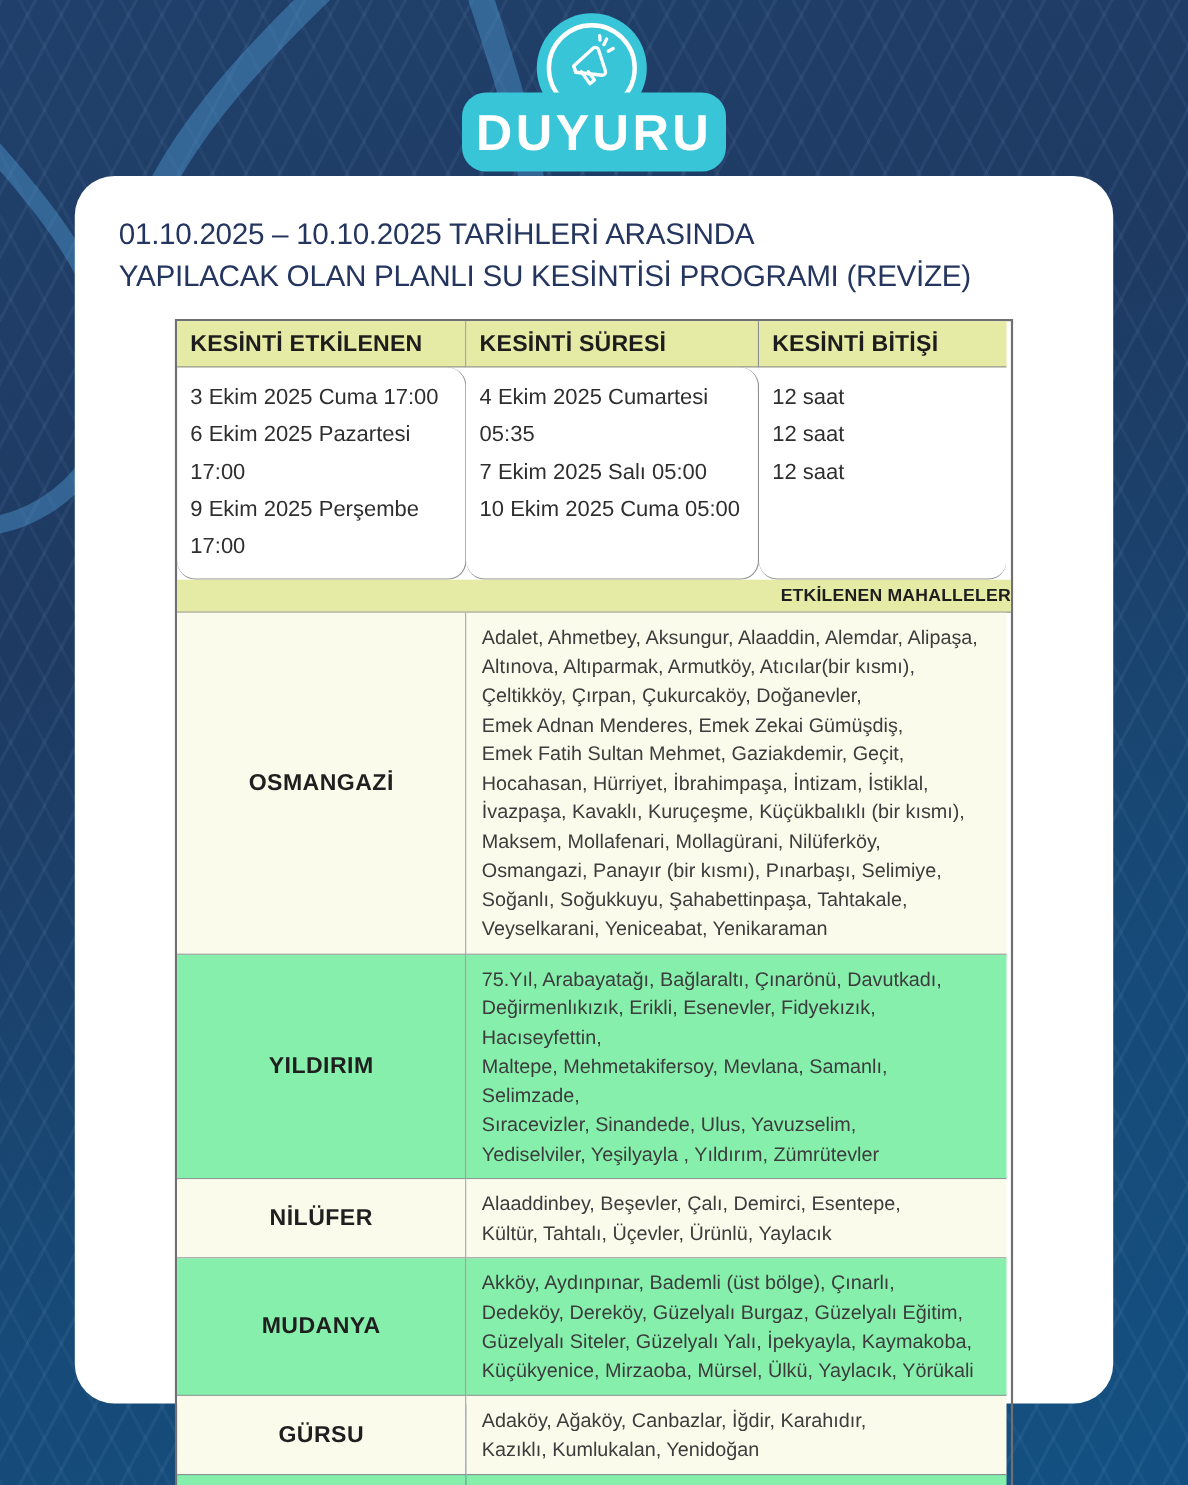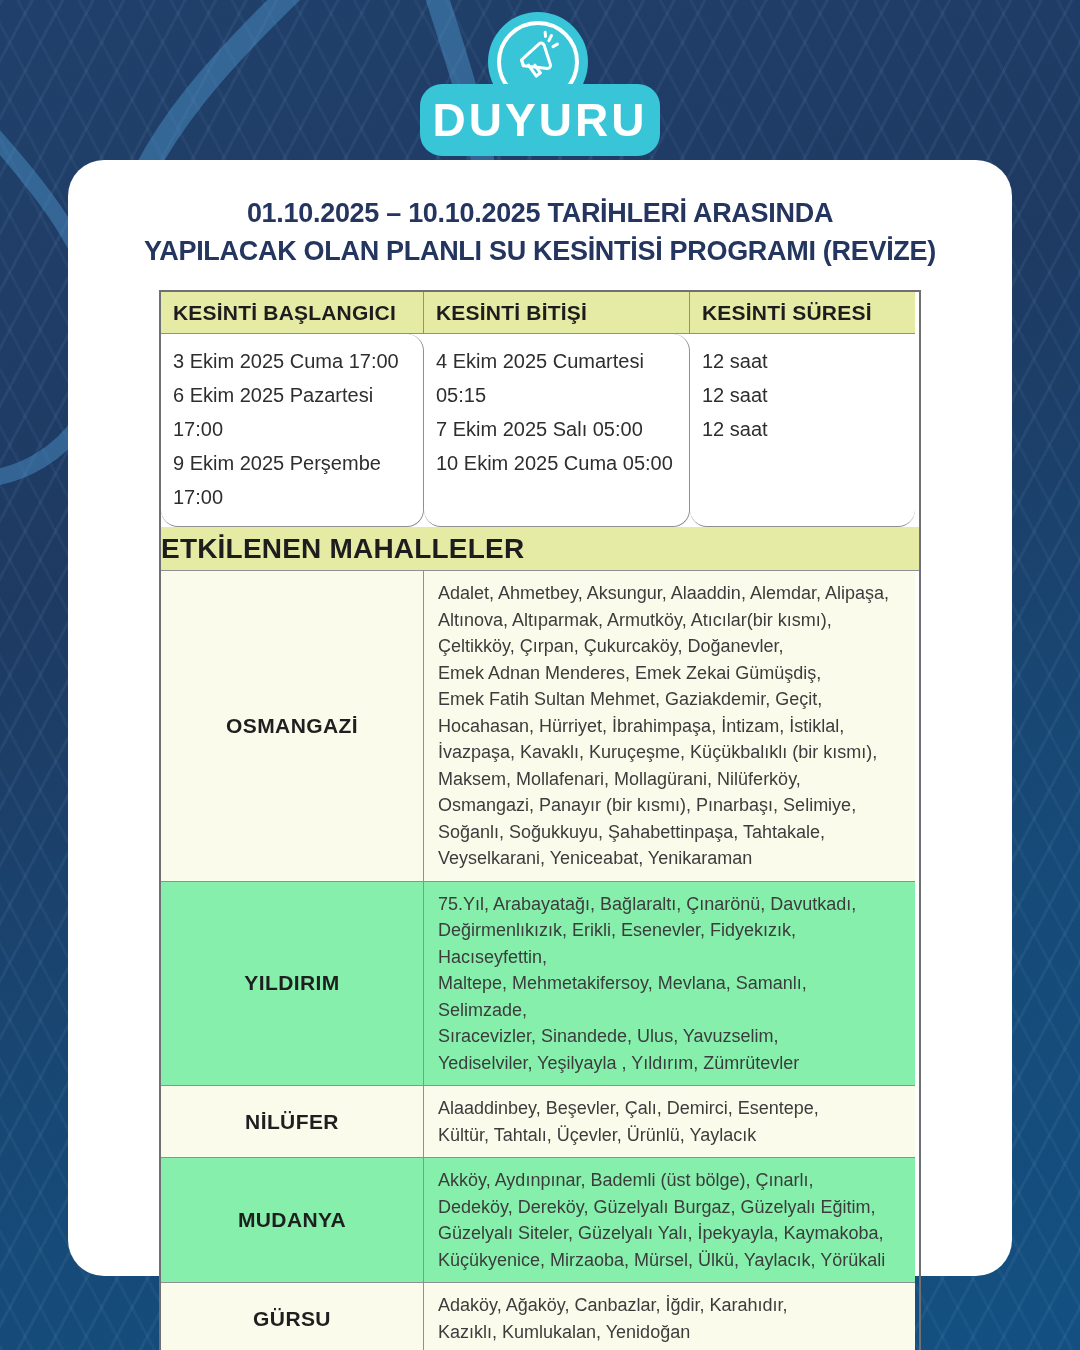--- a/index.html
+++ b/index.html
@@ -26,34 +26,34 @@
     position:absolute;left:420px;top:84px;width:240px;height:72px;border-radius:22px;
     background:#38c5d8;display:flex;align-items:center;justify-content:center;z-index:3;
   }
   .badge span{color:#ffffff;font-weight:bold;font-size:46px;letter-spacing:3px;}
 
   
   .card{
     position:absolute;left:68px;top:160px;width:944px;height:1116px;
     background:#ffffff;border-radius:36px;z-index:1;
   }
-  .title{margin:34px 40px 0;text-align:center;color:#24365f;font-weight:bold;
+  .title{margin:34px 40px 0;text-align:left;color:#24365f;font-weight:normal;
     font-size:27px;line-height:38px;letter-spacing:-0.3px;}
 
   
   .tbl{width:758px;margin:20px auto 0;border:2px solid #6f7074;}
   .grid3{display:grid;grid-template-columns:263px 266px 225px;}
   .grid2{display:grid;grid-template-columns:263px 491px;}
   .cell{border-right:1px solid #8f9094;border-bottom:1px solid #8f9094;box-sizing:border-box;}
   .grid3 .cell:nth-child(3n), .grid2 .cell:nth-child(2n){border-right:none;}
   .hdr{background:#e5eaa4;font-weight:bold;font-size:21px;color:#1d1d1d;
     padding:9px 12px 8px;letter-spacing:0.2px;}
   .datecell{padding:10px 12px 12px;font-size:20px;color:#2e2e2e;line-height:34px;border-radius:17px;}
-  .band{background:#e5eaa4;border-bottom:1px solid #8f9094;text-align:left;
-    font-weight:bold;font-size:28px;color:#1d1d1d;padding:6px 0 5px;letter-spacing:0.2px;}
+  .band{background:#e5eaa4;border-bottom:1px solid #8f9094;text-align:right;
+    font-weight:bold;font-size:16px;color:#1d1d1d;padding:6px 0 5px;letter-spacing:0.2px;}
   .dname{display:flex;align-items:center;justify-content:center;font-weight:bold;
     font-size:21px;color:#1f1f1f;letter-spacing:0.4px;}
   .dlist{padding:9px 26px 9px 14px;font-size:18px;color:#3c3c3c;line-height:26.5px;
     white-space:pre-line;}
   .row-alt .cell{background:#fbfbec;}
   .row-plain .cell{background:#86efac;}
   .tbl > div:last-child .cell{border-bottom:none;}
 </style>
 </head>
 <body>
@@ -88,33 +88,33 @@
   <div class="card">
 
     <div class="title">
       <div>01.10.2025 – 10.10.2025 TARİHLERİ ARASINDA</div>
       <div>YAPILACAK OLAN PLANLI SU KESİNTİSİ PROGRAMI (REVİZE)</div>
     </div>
 
     <div class="tbl">
 
       <div class="grid3">
-        <div class="cell hdr">KESİNTİ BAŞLANGICI</div>
+        <div class="cell hdr">KESİNTİ ETKİLENEN</div>
+        <div class="cell hdr">KESİNTİ SÜRESİ</div>
         <div class="cell hdr">KESİNTİ BİTİŞİ</div>
-        <div class="cell hdr">KESİNTİ SÜRESİ</div>
       </div>
 
       <div class="grid3">
         <div class="cell datecell">
           <div>3 Ekim 2025 Cuma 17:00</div>
           <div>6 Ekim 2025 Pazartesi 17:00</div>
           <div>9 Ekim 2025 Perşembe 17:00</div>
         </div>
         <div class="cell datecell">
-          <div>4 Ekim 2025 Cumartesi 05:15</div>
+          <div>4 Ekim 2025 Cumartesi 05:35</div>
           <div>7 Ekim 2025 Salı 05:00</div>
           <div>10 Ekim 2025 Cuma 05:00</div>
         </div>
         <div class="cell datecell">
           <div>12 saat</div>
           <div>12 saat</div>
           <div>12 saat</div>
         </div>
       </div>
 

